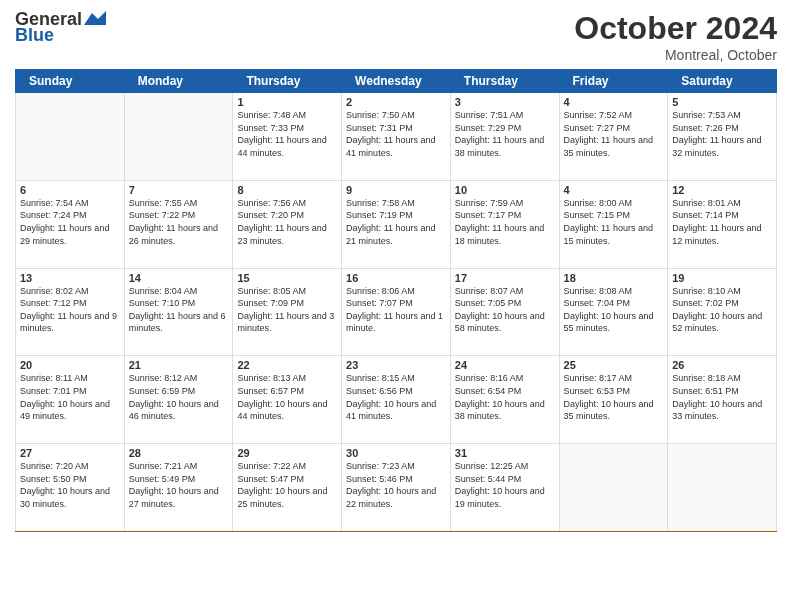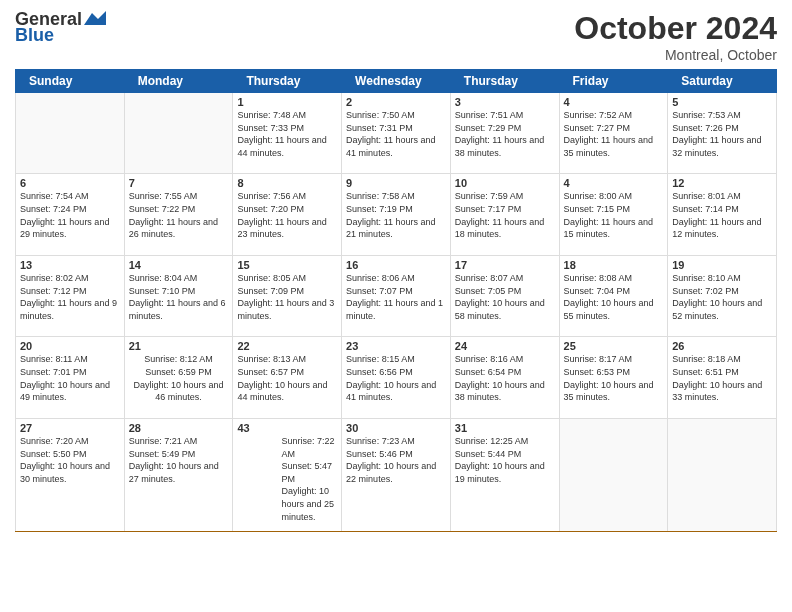--- a/index.html
+++ b/index.html
@@ -247,21 +247,21 @@
         </tr>
         <tr>
           <td>
             <span class="day-num">20</span>
             <div class="day-info" style="white-space: pre-line;">Sunrise: 8:11 AM
 Sunset: 7:01 PM
 Daylight: 10 hours and 49 minutes.</div>
           </td>
           <td>
             <span class="day-num">21</span>
-            <div class="day-info" style="white-space: pre-line; text-align: center;">Sunrise: 8:12 AM
+            <div class="day-info" style="white-space: pre-line;">Sunrise: 8:12 AM
 Sunset: 6:59 PM
 Daylight: 10 hours and 46 minutes.</div>
           </td>
           <td>
             <span class="day-num">22</span>
             <div class="day-info" style="white-space: pre-line;">Sunrise: 8:13 AM
 Sunset: 6:57 PM
 Daylight: 10 hours and 44 minutes.</div>
           </td>
           <td>
@@ -296,22 +296,22 @@
 Sunset: 5:50 PM
 Daylight: 10 hours and 30 minutes.</div>
           </td>
           <td>
             <span class="day-num">28</span>
             <div class="day-info" style="white-space: pre-line;">Sunrise: 7:21 AM
 Sunset: 5:49 PM
 Daylight: 10 hours and 27 minutes.</div>
           </td>
           <td>
-            <span class="day-num">43</span>
-            <div class="day-info" style="white-space: pre-line; margin-left: 44px;">Sunrise: 7:22 AM
+            <span class="day-num">29</span>
+            <div class="day-info" style="white-space: pre-line;">Sunrise: 7:22 AM
 Sunset: 5:47 PM
 Daylight: 10 hours and 25 minutes.</div>
           </td>
           <td>
             <span class="day-num">30</span>
             <div class="day-info" style="white-space: pre-line;">Sunrise: 7:23 AM
 Sunset: 5:46 PM
 Daylight: 10 hours and 22 minutes.</div>
           </td>
           <td>

